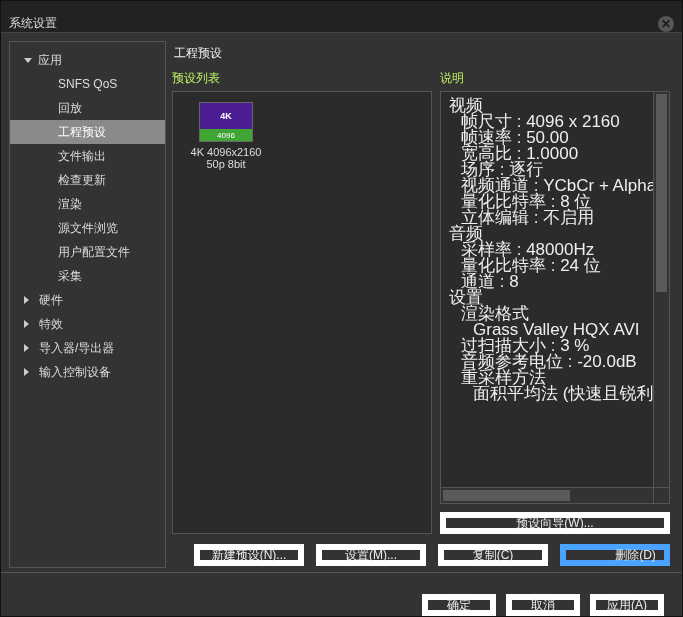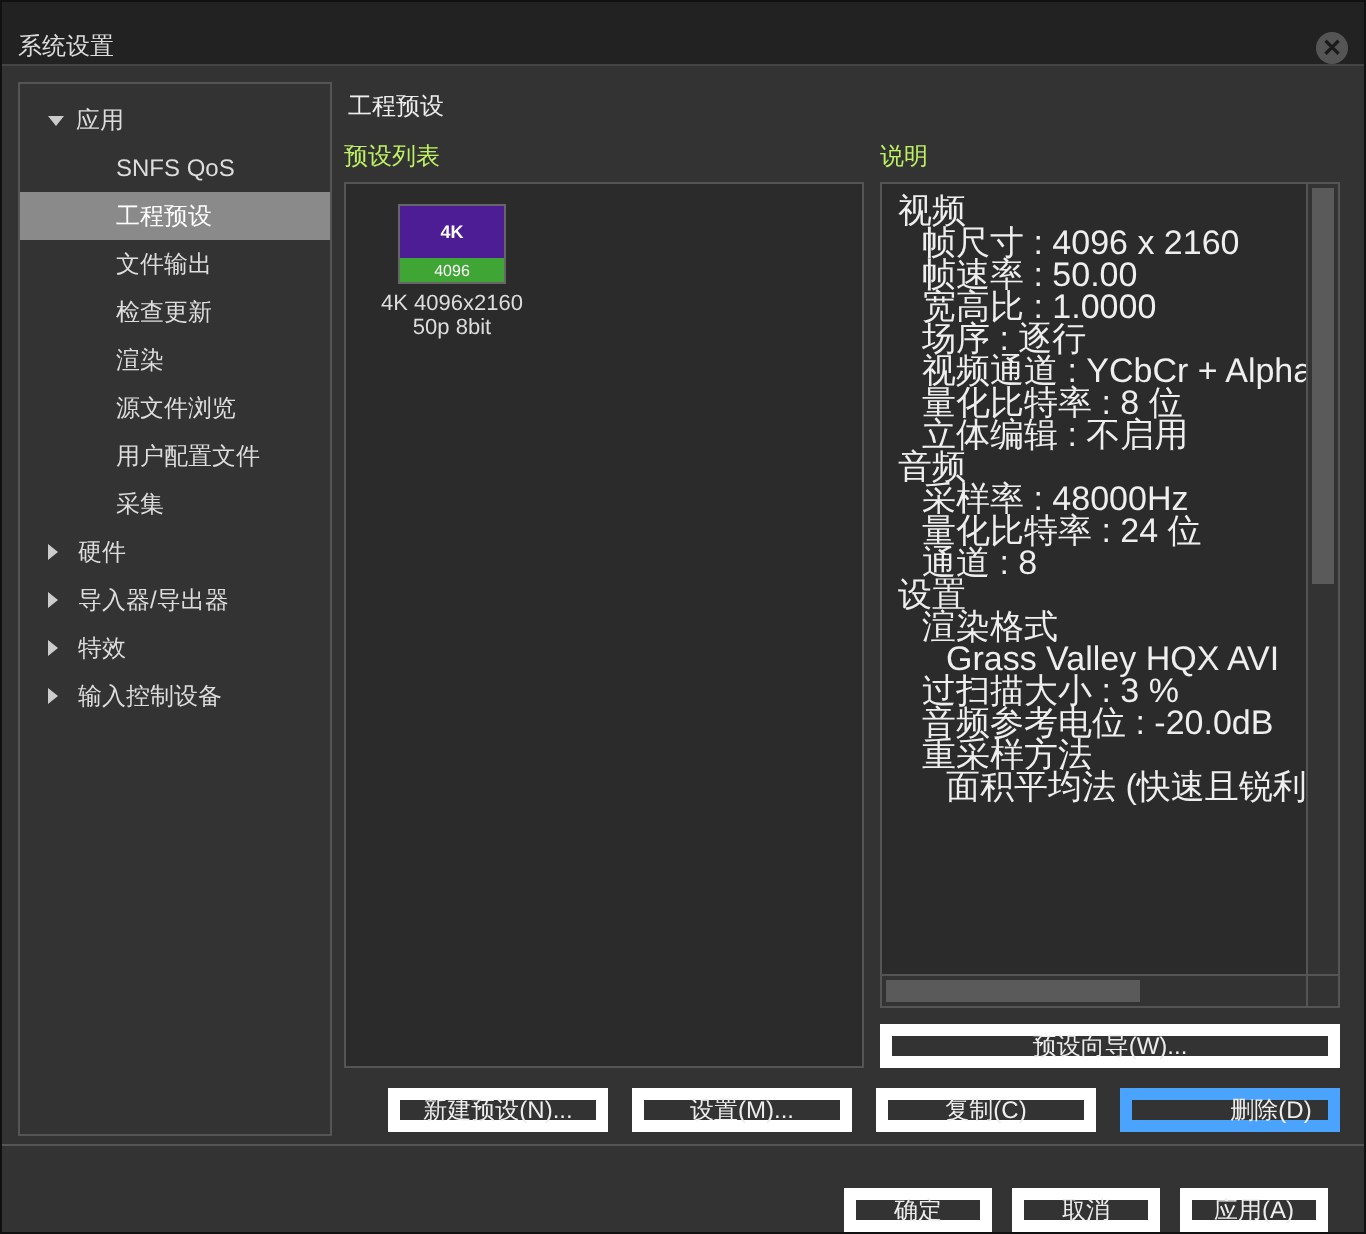--- a/index.html
+++ b/index.html
@@ -60,20 +60,23 @@
   <div class="body">
 
     <div class="sidebar" id="sidebar">
         <div class="tree-item top">
           <span class="caret"></span>
           <span>应用</span>
         </div>
         <div class="tree-item child">
           <span>SNFS QoS</span>
         </div>
+        <div class="tree-item child">
+          <span>回放</span>
+        </div>
         <div class="tree-item child selected">
           <span>工程预设</span>
         </div>
         <div class="tree-item child">
           <span>文件输出</span>
         </div>
         <div class="tree-item child">
           <span>检查更新</span>
         </div>
         <div class="tree-item child">
@@ -87,25 +90,25 @@
         </div>
         <div class="tree-item child">
           <span>采集</span>
         </div>
         <div class="tree-item top">
           <span class="caret right"></span>
           <span>硬件</span>
         </div>
         <div class="tree-item top">
           <span class="caret right"></span>
-          <span>导入器/导出器</span>
+          <span>特效</span>
         </div>
         <div class="tree-item top">
           <span class="caret right"></span>
-          <span>特效</span>
+          <span>导入器/导出器</span>
         </div>
         <div class="tree-item top">
           <span class="caret right"></span>
           <span>输入控制设备</span>
         </div>
       </div>
 
     <div class="main">
       <div class="section-title">工程预设</div>
 

